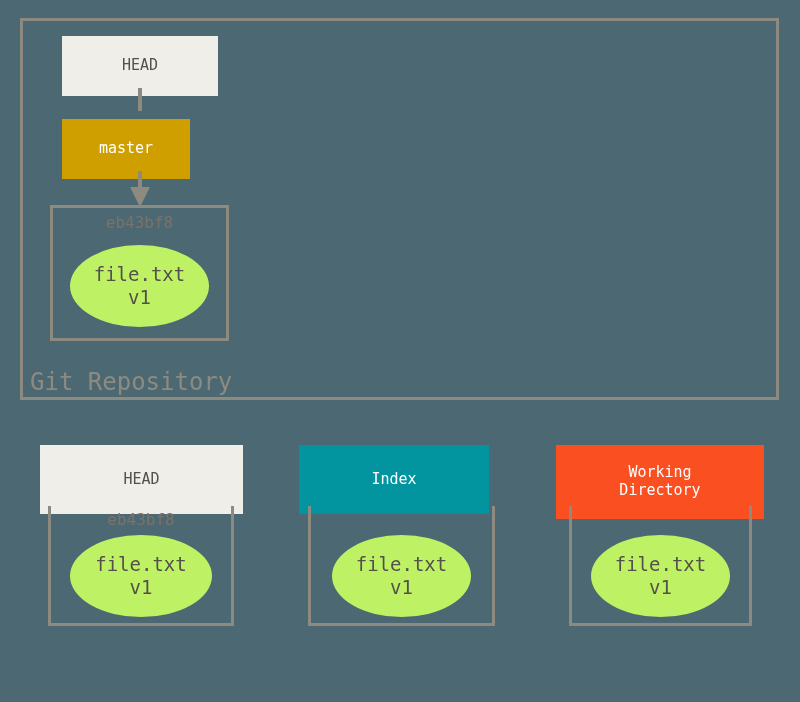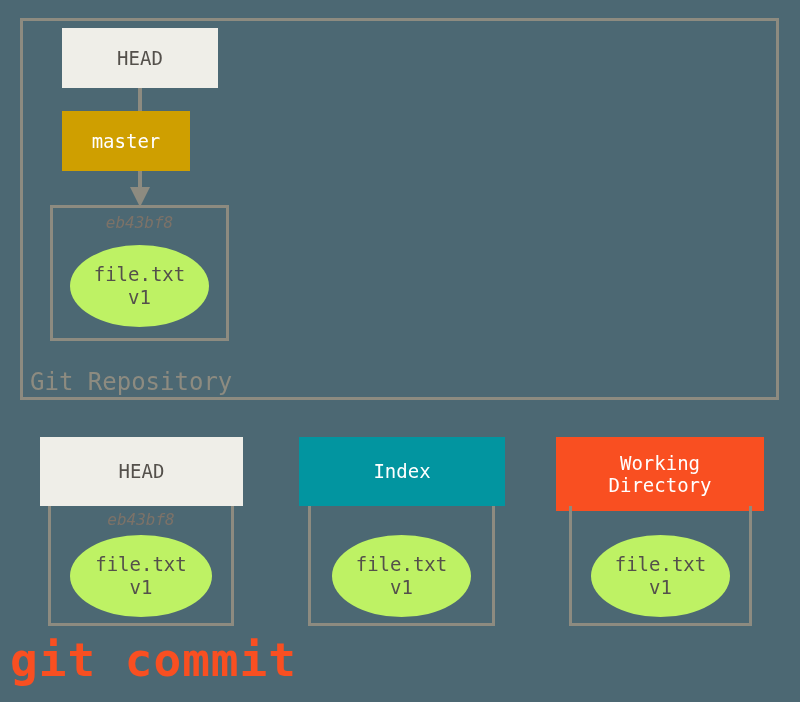--- a/index.html
+++ b/index.html
@@ -47,22 +47,23 @@
 
   
   .hdr-box {
     position: absolute;
     box-sizing: border-box;
     display: flex;
     align-items: center;
     justify-content: center;
     text-align: center;
     line-height: 1.18;
-    font-size: 19px;
+    font-size: 15px;
     white-space: pre-line;
+    margin-top: 8px;
   }
   .hdr-head {
     background: #efeee8;
     color: #54504b;
   }
   .hdr-master {
     background: #cf9f00;
     color: #ffffff;
   }
   .hdr-index {
@@ -104,21 +105,20 @@
   .commit-box.with-top { border-top: 3px solid #8d8b80; }
 
   .commit-hash {
     position: absolute;
     left: 0;
     right: 0;
     text-align: center;
     font-size: 16px;
     color: #7c7268;
     user-select: none;
-    font-style: italic;
   }
 
   .blob {
     position: absolute;
     background: #bef264;
     border-radius: 50%;
     display: flex;
     align-items: center;
     justify-content: center;
     text-align: center;
@@ -128,21 +128,21 @@
     white-space: pre-line;
   }
 
   
   #commit-top       { left: 50px; top: 205px; width: 179px; height: 136px; }
   #commit-top-hash  { top: 213px; left: 50px; width: 179px; }
   #blob-top         { left: 70px; top: 245px; width: 139px; height: 82px; }
 
   
   #head-bottom      { left: 40px;  top: 437px; width: 203px; height: 69px; }
-  #index-bottom     { left: 299px; top: 437px; width: 206px; height: 69px; }
+  #index-bottom     { left: 299px; top: 437px; width: 190px; height: 69px; }
   #workdir-bottom   { left: 556px; top: 437px; width: 208px; height: 74px; }
 
   #store-head       { left: 48px;  top: 506px; width: 186px; height: 120px; }
   #store-index      { left: 308px; top: 506px; width: 187px; height: 120px; }
   #store-workdir    { left: 569px; top: 506px; width: 183px; height: 120px; }
 
   #store-head-hash  { top: 510px; left: 48px; width: 186px; }
 
   #blob-head        { left: 70px;  top: 535px; width: 142px; height: 82px; }
   #blob-index       { left: 332px; top: 535px; width: 139px; height: 82px; }
@@ -195,15 +195,14 @@
   <div id="store-index" class="commit-box"></div>
   <div id="blob-index" class="blob">file.txt
 v1</div>
 
   <div id="workdir-bottom" class="hdr-box hdr-workdir">Working
 Directory</div>
   <div id="store-workdir" class="commit-box"></div>
   <div id="blob-workdir" class="blob">file.txt
 v1</div>
 
-  <div class="caption">git commit</div>
 
 </div>
 
 </body></html>

